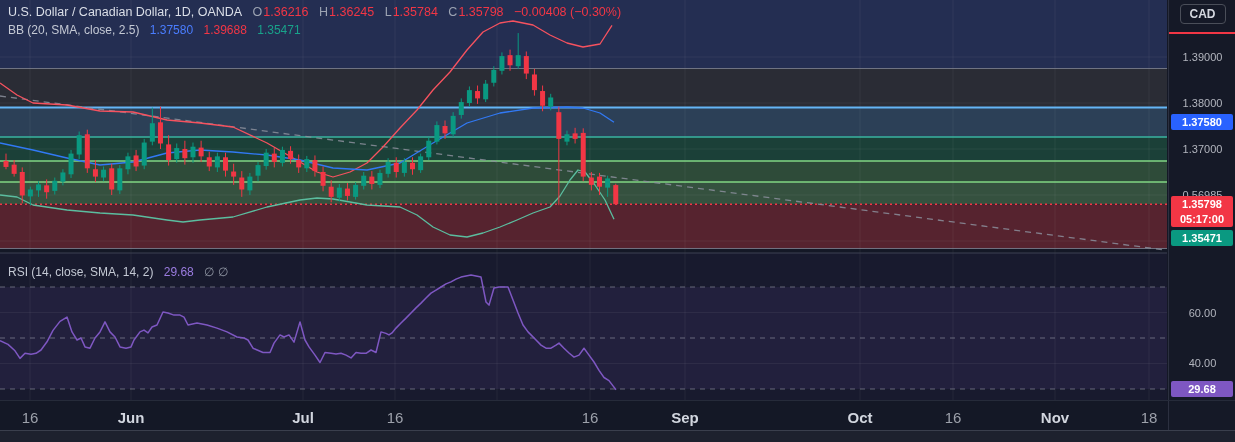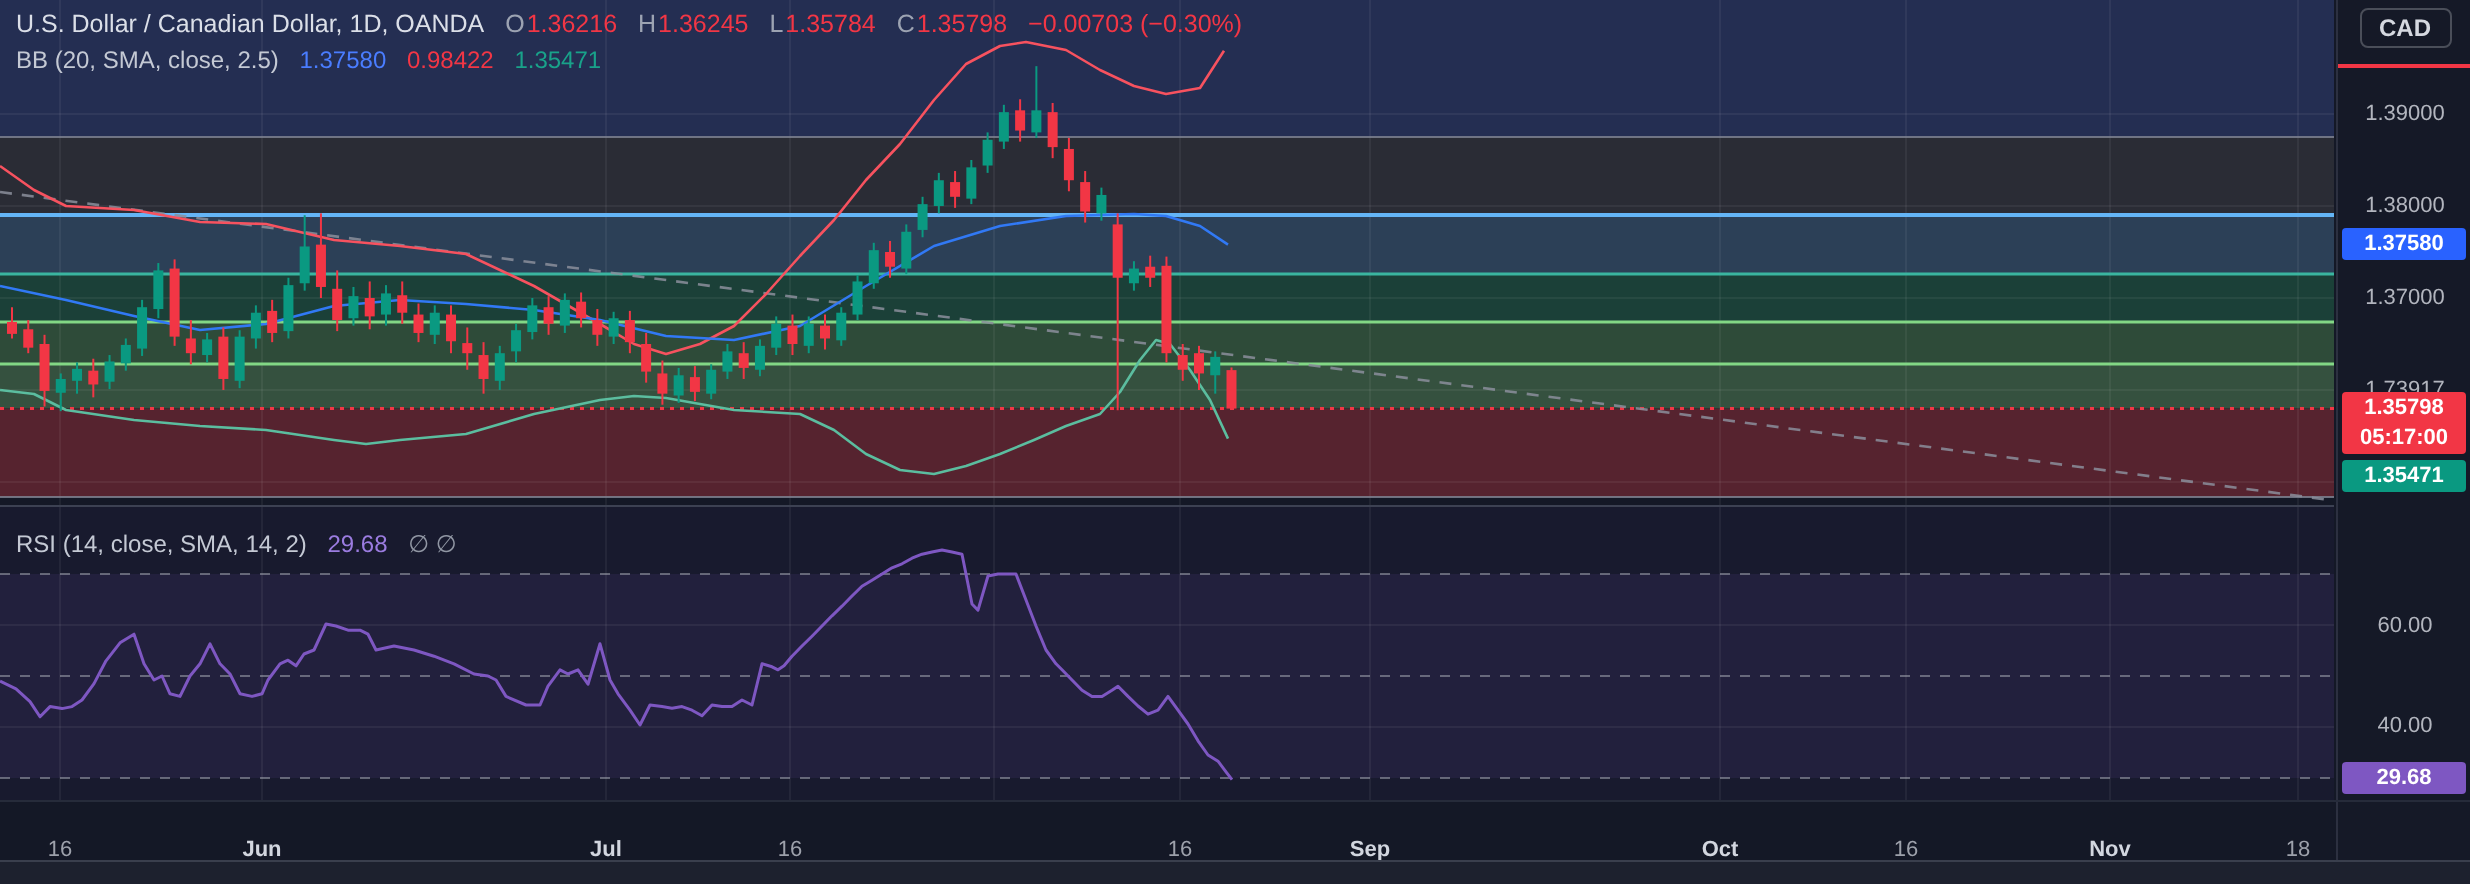--- a/index.html
+++ b/index.html
@@ -29,21 +29,21 @@
   #badge-mid{top:114px;height:16px;line-height:16px;background:#2962ff;}
   #badge-close{top:196px;height:30px;line-height:15px;background:#f23645;padding-top:1px;}
   #badge-lower{top:230px;height:16px;line-height:16px;background:#0a9981;}
   #badge-rsi{top:381px;height:16px;line-height:16px;background:#7e57c2;}
   .cad-btn{position:absolute;top:4px;left:50%;transform:translateX(-50%);padding:2px 9px;
            border:1px solid #4a4e59;border-radius:4px;color:#d5d8e0;font-size:12px;font-weight:bold;
            background:#151927;cursor:pointer;}
   .axis-red-line{position:absolute;top:32px;left:0;width:100%;height:2px;background:#f23645;}
   
   .time-axis{position:absolute;left:0;top:400px;width:1167px;height:30px;background:#141826;z-index:10;}
-  .time-label{position:absolute;top:19px;transform:translateX(-50%);font-size:11px;color:#9da1ab;}
+  .time-label{position:absolute;top:9px;transform:translateX(-50%);font-size:15px;color:#9da1ab;}
   .time-label.major{color:#d2d6df;font-weight:bold;}
   .axis-sep{position:absolute;left:0;top:400px;width:1235px;height:1px;background:#262b3a;z-index:25;}
   
   .bottom-strip{position:absolute;left:0;top:430px;width:1235px;height:12px;background:#1d212e;
                 border-top:1px solid #3a3f4d;box-sizing:border-box;z-index:40;}
 </style>
 </head>
 <body>
 
 <div class="app">
@@ -246,45 +246,45 @@
         <line x1="0" y1="389" x2="1167" y2="389" stroke="#aeb2bc" stroke-width="1" stroke-dasharray="5,5" opacity="0.5"></line>
         <polyline points="0,340.6 8,344.4 15,350.8 20,358.4 25,353.3 31,354.3 36,353.3 41,350.0 47,341.8 53,330.4 60,321.4 67,317.1 72,331.9 77,340.0 81,338.0 85,346.9 90,348.2 95,338.0 100,331.9 105,321.9 110,331.9 115,337.0 120,346.9 126,348.2 131,346.9 134,340.0 140,331.9 144,330.1 148,332.9 152,327.0 157,325.0 163,312.0 168,313.0 174,315.1 180,315.1 184,317.1 188,325.0 197,323.0 207,325.0 217,328.1 227,331.9 237,337.0 244,338.0 248,340.0 253,348.2 263,352.5 270,352.5 274,343.1 280,334.9 284,337.0 289,334.9 294,342.1 300,321.9 305,340.0 309,346.9 315,355.1 320,362.5 325,352.5 331,353.3 336,354.1 341,353.3 346,355.1 351,357.9 356,352.5 361,353.3 366,353.3 371,350.0 376,352.5 381,331.9 386,333.4 389,334.9 392,332.9 396,328.1 401,323.0 406,318.1 411,313.0 416,307.9 421,303.1 426,298.0 431,293.1 436,290.1 441,287.0 446,283.9 451,281.9 456,279.1 461,277.1 466,276.0 471,275.0 476,276.0 481,277.1 486,302.0 489,305.1 494,288.0 499,287.0 504,287.0 508,287.0 513,300.0 518,313.0 523,325.0 528,331.9 531,334.9 536,340.0 541,345.1 546,348.2 551,348.2 556,345.1 559,343.1 564,348.2 569,353.0 574,357.1 579,355.1 584,348.2 589,355.1 594,362.0 599,370.4 604,377.5 609,380.6 613,385.9 616,389.8" fill="none" stroke="#7e57c2" stroke-width="1.5" stroke-linejoin="round"></polyline>
       </svg>
 
     <div class="legend" id="legend-1">
       <span>U.S. Dollar / Canadian Dollar, 1D, OANDA</span>
       <span class="lab tight">O</span><span class="red">1.36216</span>
       <span class="lab tight">H</span><span class="red">1.36245</span>
       <span class="lab tight">L</span><span class="red">1.35784</span>
       <span class="lab tight">C</span><span class="red">1.35798</span>
-      <span class="red">−0.00703 (−0.30%)</span>
+      <span class="red">−0.00408 (−0.30%)</span>
     </div>
 
     <div class="legend" id="legend-2">
       <span>BB (20, SMA, close, 2.5)</span>
       <span class="blue">1.37580</span>
-      <span class="red">0.98422</span>
+      <span class="red">1.39688</span>
       <span class="teal">1.35471</span>
     </div>
 
     <div class="legend" id="legend-rsi">
       <span>RSI (14, close, SMA, 14, 2)</span>
       <span class="purple">29.68</span>
       <span class="gray">∅  ∅</span>
     </div>
   </div>
 
   <div class="price-axis">
     <div class="cad-btn">CAD</div>
     <div class="axis-red-line"></div>
     <div id="price-labels">
         <div class="axis-label" style="top: 50px;">1.39000</div>
         <div class="axis-label" style="top: 96px;">1.38000</div>
         <div class="axis-label" style="top: 142px;">1.37000</div>
-        <div class="axis-label" style="top: 188px;">1.73917</div>
+        <div class="axis-label" style="top: 188px;">0.56985</div>
       </div>
     <div class="badge" id="badge-mid">1.37580</div>
     <div class="badge" id="badge-close">
       <div>1.35798</div>
       <div>05:17:00</div>
     </div>
     <div class="badge" id="badge-lower">1.35471</div>
     <div id="rsi-labels">
         <div class="axis-label" style="top: 306px;">60.00</div>
         <div class="axis-label" style="top: 356px;">40.00</div>

